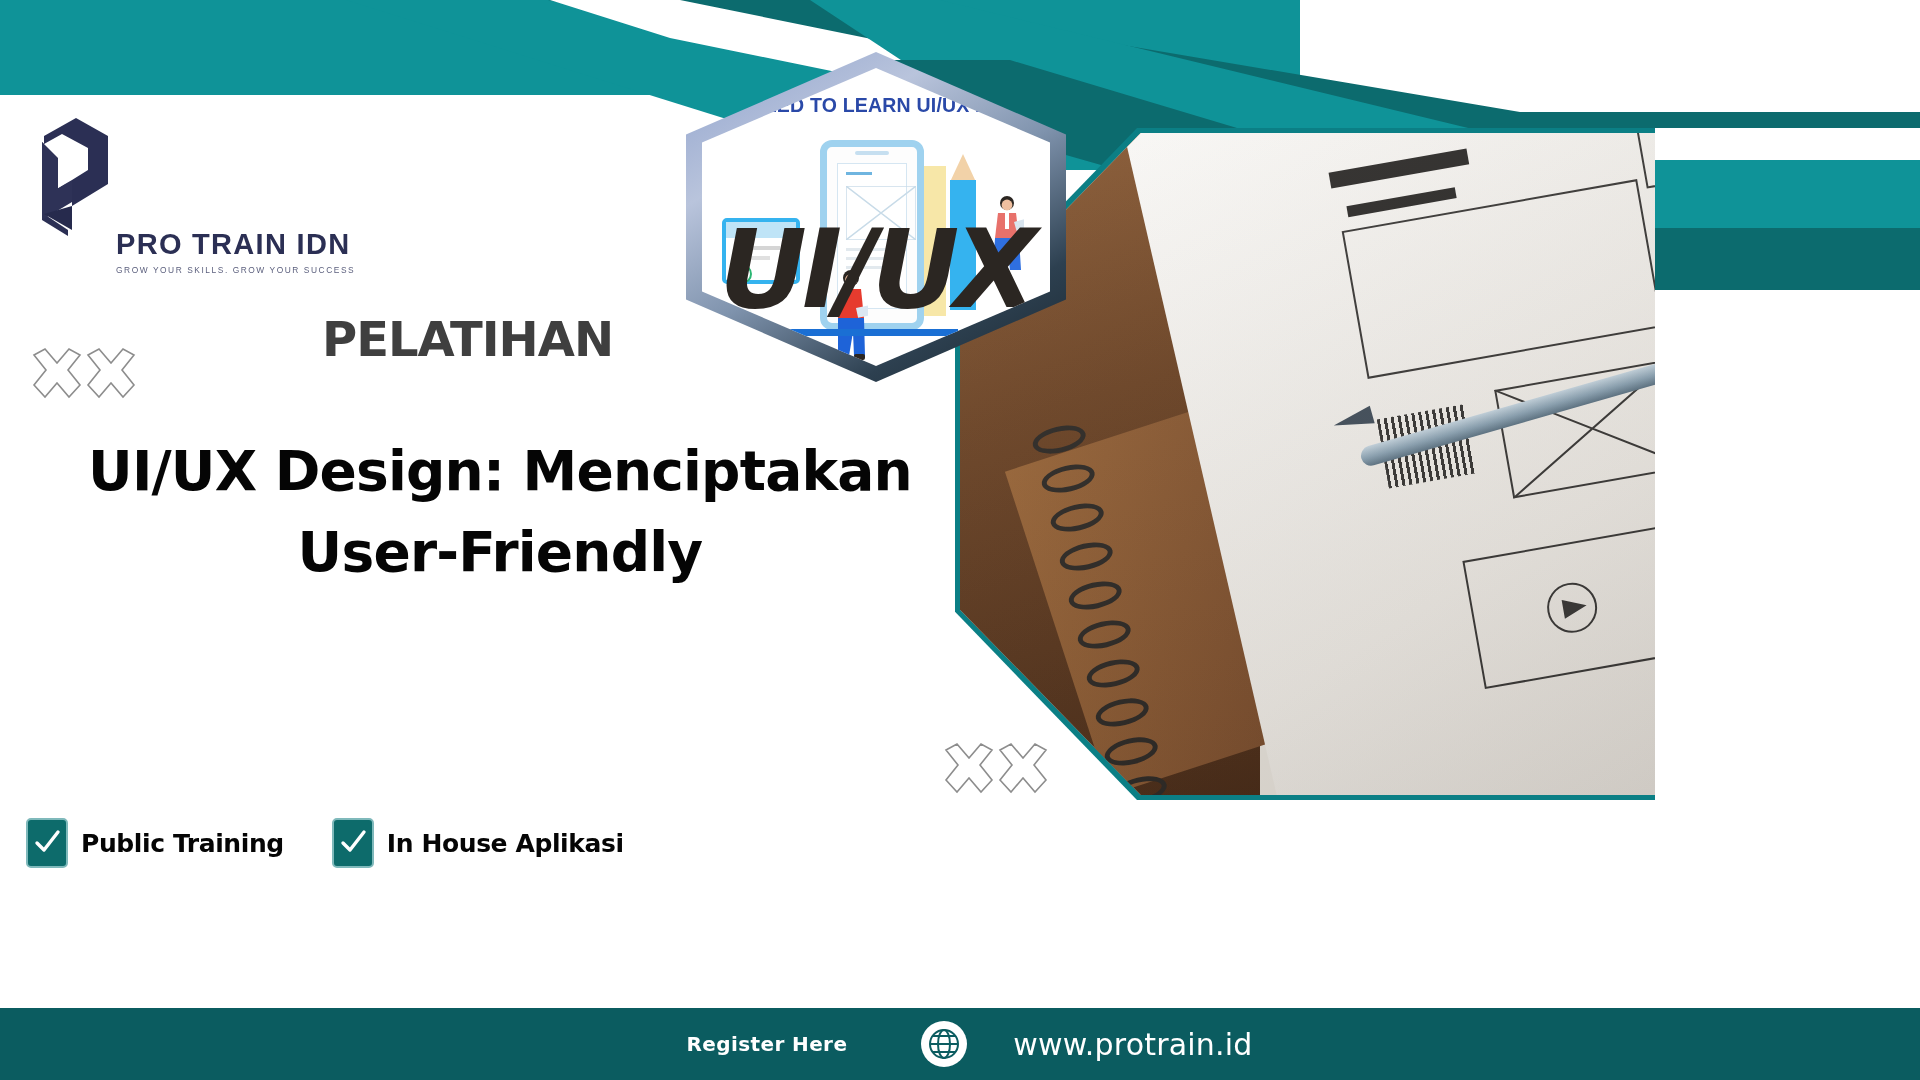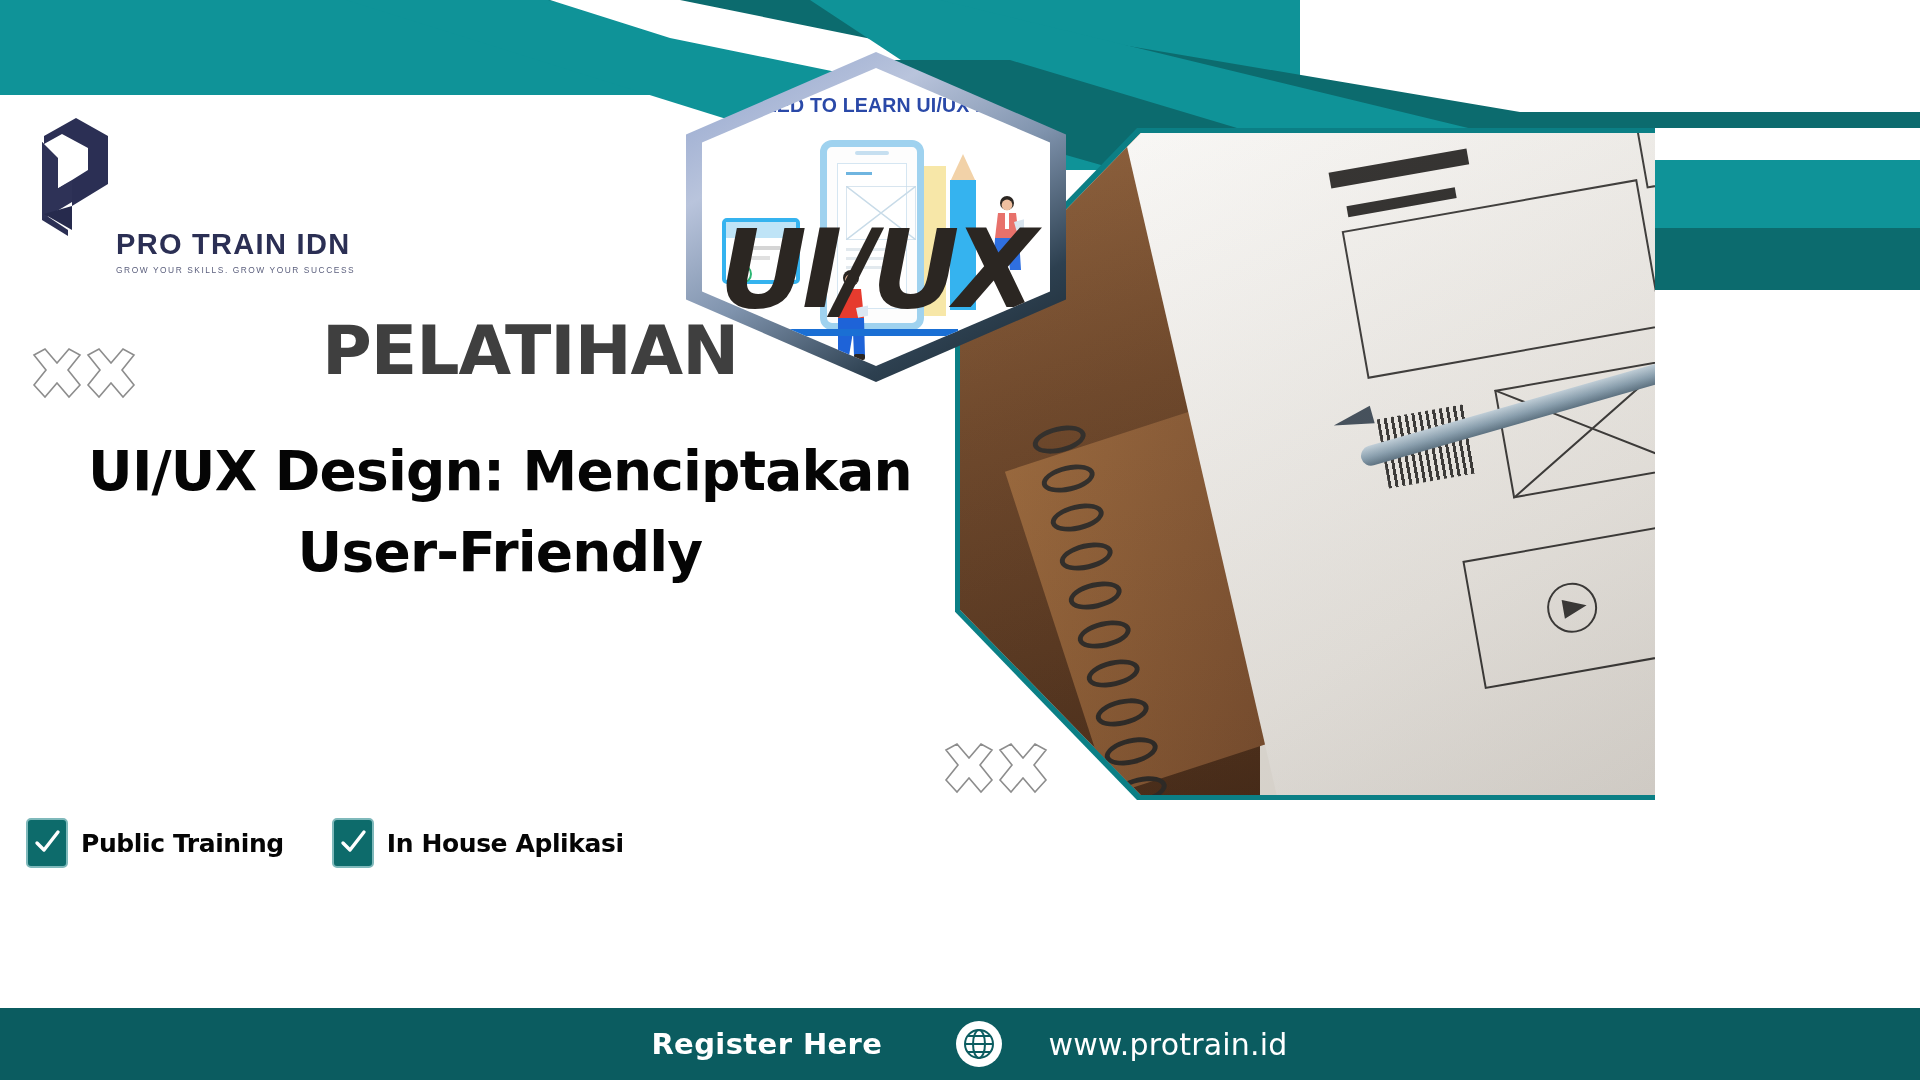--- a/index.html
+++ b/index.html
@@ -177,21 +177,21 @@
     border-right:40px solid #44505c; transform:rotate(-16deg);
   }
   .photo-overlay-shade {
     position:absolute; inset:0;
     background:linear-gradient(155deg, rgba(255,255,255,0.06) 0%, rgba(0,0,0,0.10) 100%);
   }
 
   
   .pelatihan {
     position:absolute; left:322px; top:311px;
-    font-size:68px; font-weight:bold; color:#3f3f3f;
+    font-size:48px; font-weight:bold; color:#3f3f3f;
     letter-spacing:-1px; font-family:"DejaVu Sans", sans-serif;text-align:center;
   }
   .headline {
     position:absolute; left:60px; top:431px; width:880px;
     text-align:center; color:#050505;
     font-size:55px; font-weight:bold; line-height:1.48;
     font-family:"DejaVu Sans", sans-serif; letter-spacing:-0.8px;
   }
   .headline span { display:block; }
 
@@ -210,21 +210,21 @@
   }
   .cbgap1 { width:48px; } .cbgap2 { width:38px; }
 
   
   .footer {
     position:absolute; left:0; bottom:0; width:1920px; height:72px;
     background:#0b5c60; display:flex; align-items:center; justify-content:center;
   }
   .footer-inner { display:flex; align-items:center; }
   .reg-here {
-    font-size:29px; font-weight:bold; color:#ffffff; letter-spacing:0.4px;
+    font-size:20px; font-weight:bold; color:#ffffff; letter-spacing:0.4px;
     font-family:"DejaVu Sans", sans-serif;
     margin-left:19px;
   }
   .globe { margin:0 46px 0 74px; width:46px; height:46px; flex:0 0 auto; }
   .site-url {
     font-size:30px; font-weight:normal; color:#ffffff; letter-spacing:0.2px;
     font-family:"DejaVu Sans", sans-serif;
   }
 </style>
 </head>

